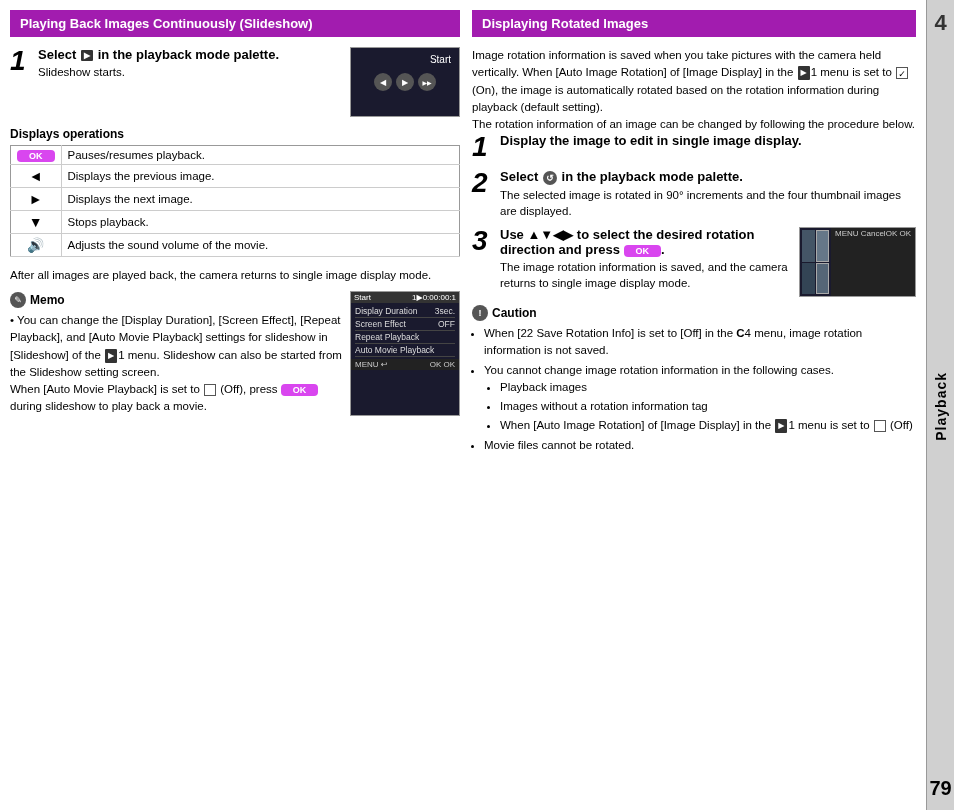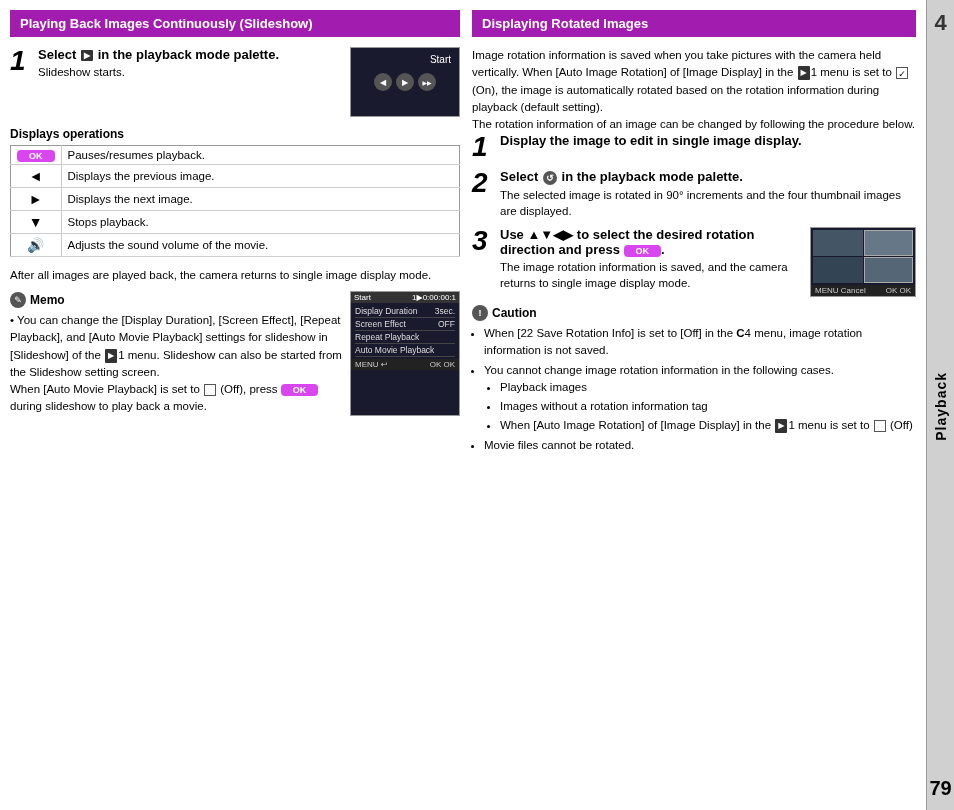--- a/index.html
+++ b/index.html
@@ -241,26 +241,26 @@
       line-height: 1.5;
     }
 
     .step-block-right {
       display: flex;
       gap: 8px;
       margin-bottom: 8px;
     }
 
     .rotation-image {
-      width: 106px;
+      width: 117px;
       height: 70px;
       background: #1a1a2e;
       border: 1px solid #999;
       display: flex;
-      flex-direction: column;
+      flex-direction: row;
       overflow: hidden;
       flex-shrink: 0;
     }
 
     .rotation-image-inner {
       flex: 1;
       display: grid;
       grid-template-columns: 1fr 1fr;
       grid-template-rows: 1fr 1fr;
       gap: 1px;

